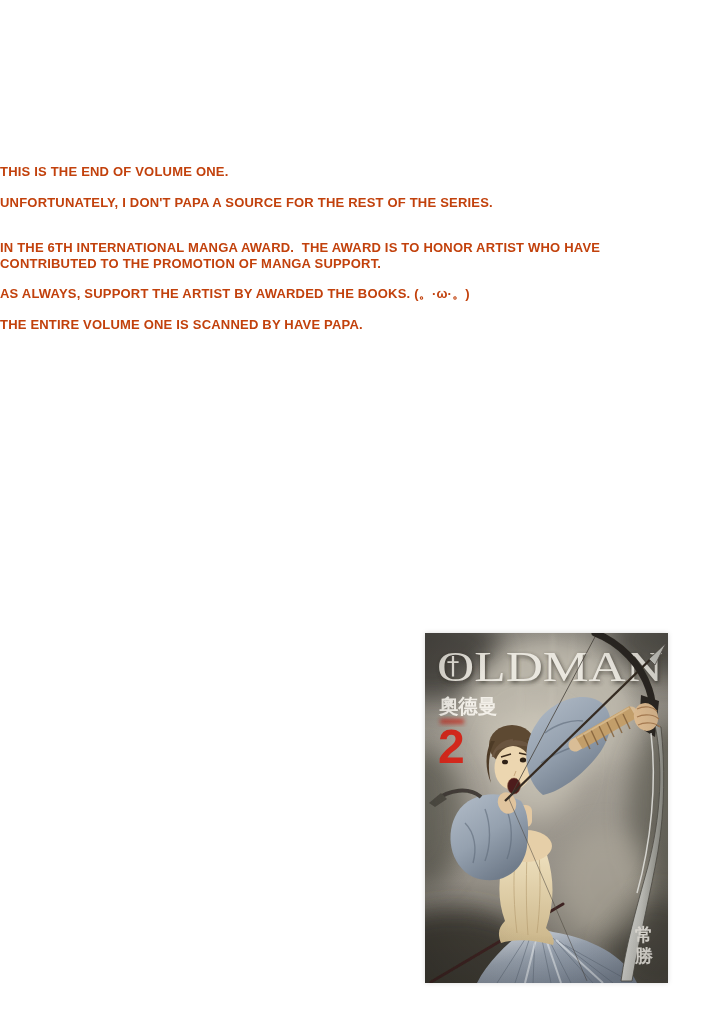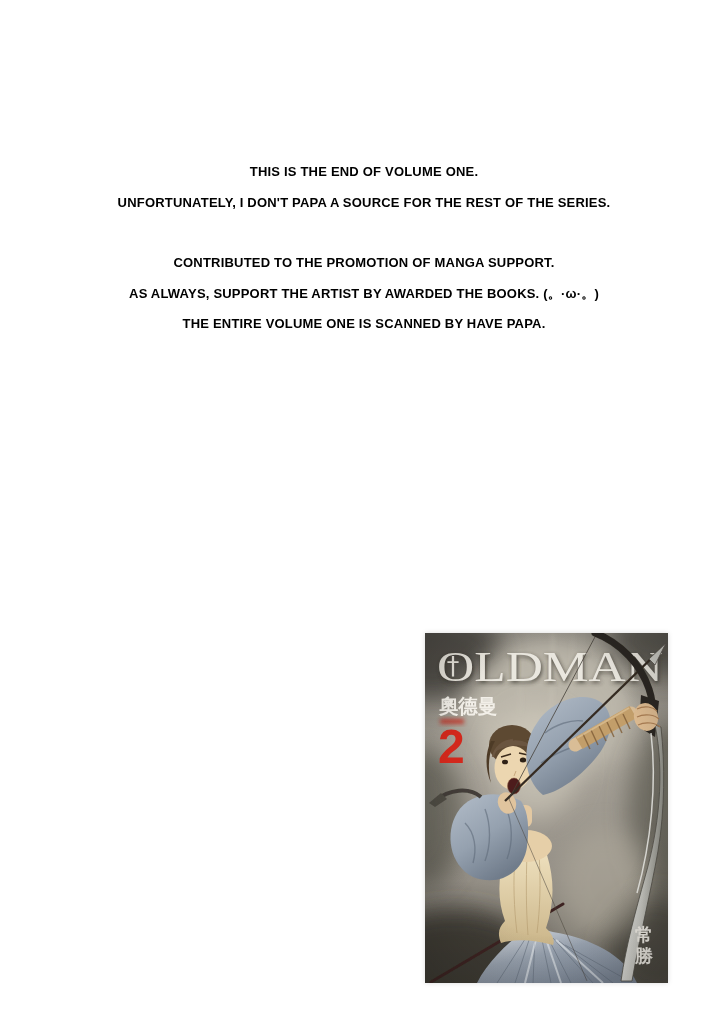--- a/index.html
+++ b/index.html
@@ -11,22 +11,22 @@
     position:relative;
   }
   .page{
     position:absolute;inset:0;
     background:#ffffff;
   }
   
   .credits{
     position:absolute;
     top:164px;left:0;right:0;
-    text-align:center;
-    color:#000000;
+    text-align:left;
+    color:#c2410c;
     font-weight:bold;
     font-size:13px;
     letter-spacing:0.2px;
   }
   .credits p{margin:0 0 15px 0;}
   .credits .line{
     line-height:15.5px;
     white-space:pre;
   }
   
@@ -45,21 +45,21 @@
 
   <div class="credits">
     <p>
       <span class="line">THIS IS THE END OF VOLUME ONE.</span>
     </p>
     <p>
       <span class="line">UNFORTUNATELY, I DON'T PAPA A SOURCE FOR THE REST OF THE SERIES.</span>
     </p>
     <p>
       <br>
-      <br>
+      <span class="line">IN THE 6TH INTERNATIONAL MANGA AWARD.  THE AWARD IS TO HONOR ARTIST WHO HAVE</span><br>
       <span class="line">CONTRIBUTED TO THE PROMOTION OF MANGA SUPPORT.</span>
     </p>
     <p>
       <span class="line">AS ALWAYS, SUPPORT THE ARTIST BY AWARDED THE BOOKS. (。·ω·。)</span>
     </p>
     <p>
       <span class="line">THE ENTIRE VOLUME ONE IS SCANNED BY HAVE PAPA.</span>
     </p>
   </div>
 

